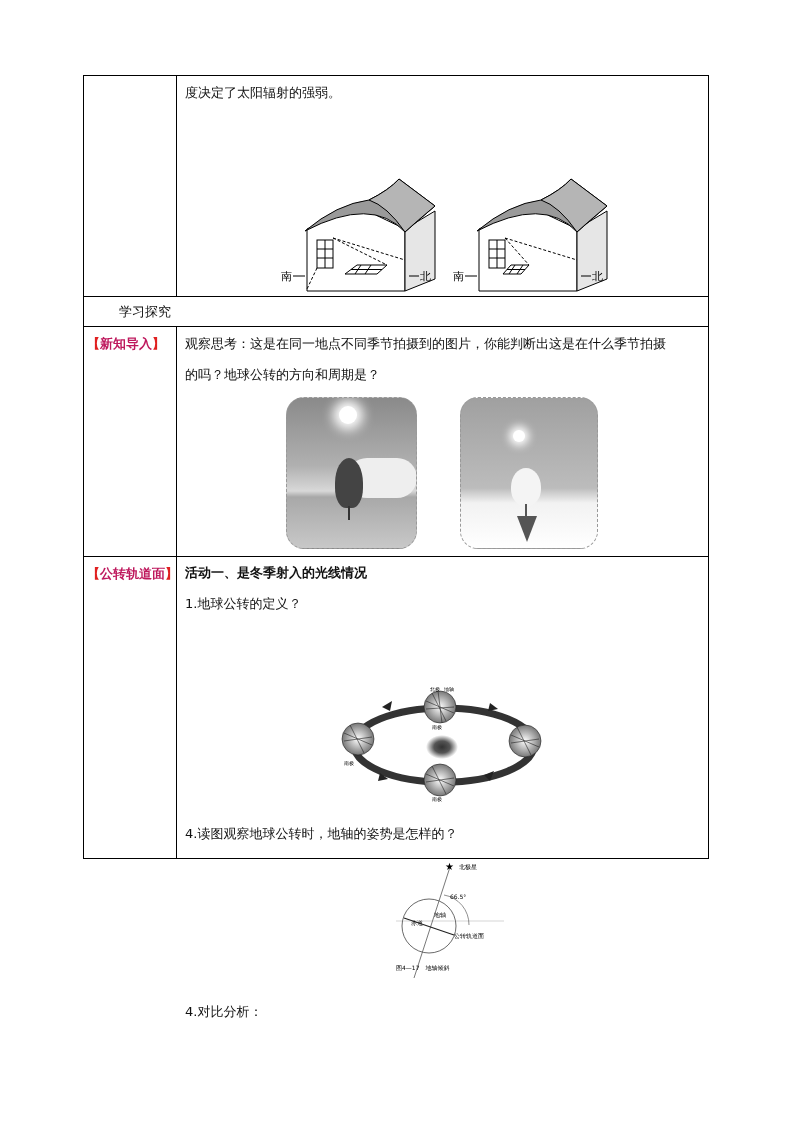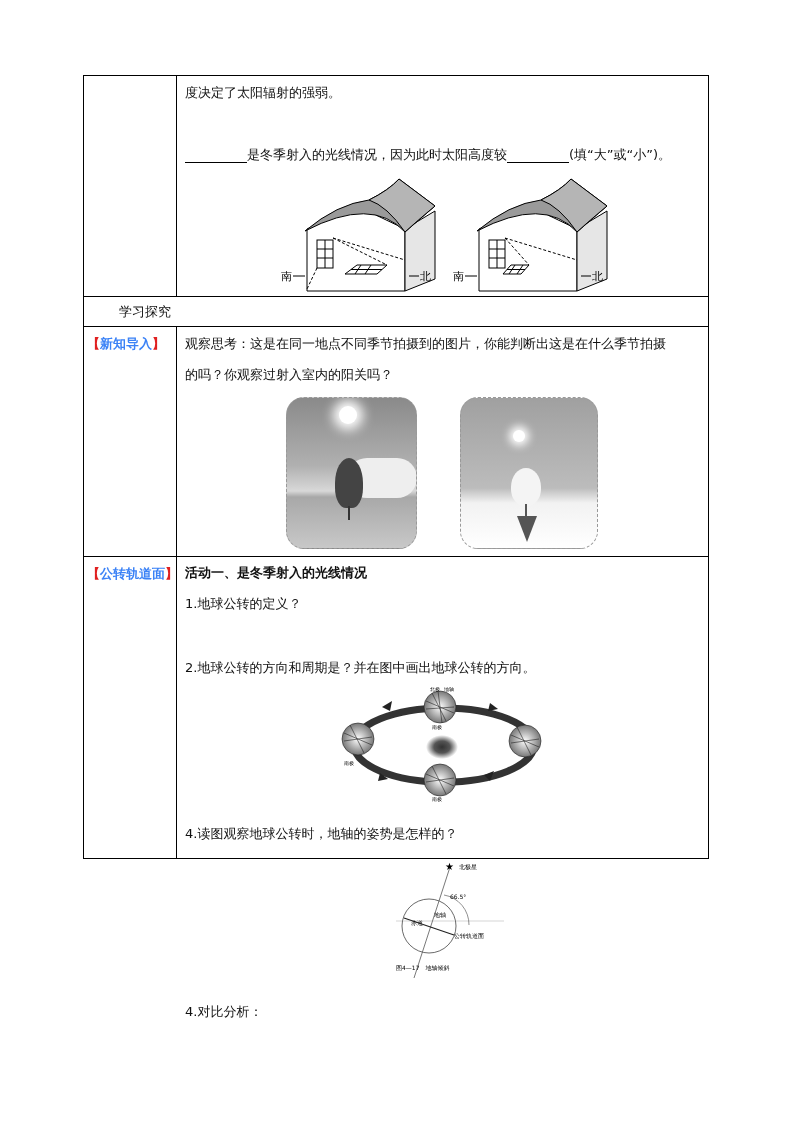--- a/index.html
+++ b/index.html
@@ -5,37 +5,34 @@
   html, body { margin:0; padding:0; background:#fff; }
   body { width:794px; height:1123px; position:relative; font-family:"DejaVu Sans", sans-serif; color:#111; }
   .tbl { position:absolute; left:83px; top:75px; width:626px; height:784px; border:1px solid #000; box-sizing:border-box; }
   .row { position:absolute; left:0; right:0; border-bottom:1px solid #000; box-sizing:border-box; }
   .row.last { border-bottom:none; }
   .lcell { position:absolute; left:0; top:0; bottom:0; width:93px; border-right:1px solid #000; box-sizing:border-box; }
   .rcell { position:absolute; left:93px; right:0; top:0; bottom:0; }
   .txt { position:absolute; font-size:13px; line-height:16px; white-space:nowrap; }
   .lbl { position:absolute; left:3px; top:8px; font-size:13px; font-weight:bold; white-space:nowrap; }
   .lbl .br { color:#e02020; }
-  .lbl .in { color:#3b82f6; }
+  .lbl .in { color:#be185d; }
   .blank { display:inline-block; width:62px; border-bottom:1px solid #000; height:12px; vertical-align:bottom; }
   .bold { font-weight:bold; }
   .photo { position:absolute; border:1px dashed #999; border-radius:18px; overflow:hidden; box-sizing:border-box; }
 </style>
 </head>
 <body>
 
 <div class="tbl">
 
   <div class="row" style="top:0;height:221px;">
     <div class="lcell"></div>
     <div class="rcell">
       <div class="txt" style="left:8px;top:9px;">度决定了太阳辐射的强弱。</div>
-      <div class="txt" style="left:8px;top:71px;">
-        <span class="blank"></span><span>是冬季射入的光线情况，因为此时太阳高度较</span><span class="blank"></span><span>(填“大”或“小”)。</span>
-      </div>
 
       <svg style="position:absolute;left:100px;top:100px;" width="340" height="116" viewBox="0 0 340 116">
         <g>
           <polygon points="30,53 30,115 128,115 128,53 80,30" fill="#fff" stroke="#000"></polygon>
           <polygon points="128,53 128,115 158,103 158,35" fill="#e6e6e6" stroke="#000"></polygon>
           <path d="M28,55 Q60,28 92,24 Q112,14 122,3 L158,30 Q135,50 128,56 Q95,20 28,55Z" fill="#9a9a9a" stroke="#000"></path>
           <path d="M92,24 Q112,14 122,3 L158,30 Q140,45 128,56 Q110,30 92,24Z" fill="#b5b5b5" stroke="#000"></path>
           <rect x="40" y="64" width="16" height="28" fill="none" stroke="#000"></rect>
           <line x1="48" y1="64" x2="48" y2="92" stroke="#000"></line>
             <line x1="40" y1="73" x2="56" y2="73" stroke="#000"></line>
@@ -79,21 +76,21 @@
   <div class="row" style="top:221px;height:30px;">
     <div class="txt" style="left:35px;top:7px;">学习探究</div>
   </div>
 
   <div class="row" style="top:251px;height:230px;">
     <div class="lcell">
       <div class="lbl"><span class="br">【</span><span class="in">新知导入</span><span class="br">】</span></div>
     </div>
     <div class="rcell">
       <div class="txt" style="left:8px;top:9px;">观察思考：这是在同一地点不同季节拍摄到的图片，你能判断出这是在什么季节拍摄</div>
-      <div class="txt" style="left:8px;top:40px;">的吗？你观察过射入室内的阳关吗？</div>
+      <div class="txt" style="left:8px;top:40px;">的吗？地球公转的方向和周期是？</div>
       <div class="photo" style="left:109px;top:70px;width:131px;height:152px;background:linear-gradient(#8a8a8a 0%,#b0b0b0 45%,#d8d8d8 62%,#a8a8a8 66%,#c8c8c8 100%);">
         <div style="position:absolute;left:52px;top:8px;width:18px;height:18px;border-radius:50%;background:#fff;box-shadow:0 0 12px 6px #fff;"></div>
         <div style="position:absolute;left:60px;top:60px;width:70px;height:40px;border-radius:20px;background:#eee;"></div>
         <div style="position:absolute;left:48px;top:60px;width:28px;height:50px;border-radius:50% 50% 40% 40%;background:#444;"></div>
         <div style="position:absolute;left:61px;top:108px;width:2px;height:14px;background:#333;"></div>
       </div>
       <div class="photo" style="left:283px;top:70px;width:138px;height:152px;background:linear-gradient(#a0a0a0 0%,#bcbcbc 60%,#f2f2f2 70%,#fff 100%);">
         <div style="position:absolute;left:52px;top:32px;width:12px;height:12px;border-radius:50%;background:#fff;box-shadow:0 0 8px 4px #fff;"></div>
         <div style="position:absolute;left:50px;top:70px;width:30px;height:38px;border-radius:50% 50% 45% 45%;background:#f4f4f4;"></div>
         <div style="position:absolute;left:64px;top:106px;width:2px;height:12px;background:#555;"></div>
@@ -102,21 +99,20 @@
     </div>
   </div>
 
   <div class="row last" style="top:481px;bottom:0;">
     <div class="lcell">
       <div class="lbl"><span class="br">【</span><span class="in">公转轨道面</span><span class="br">】</span></div>
     </div>
     <div class="rcell">
       <div class="txt bold" style="left:8px;top:8px;">活动一、是冬季射入的光线情况</div>
       <div class="txt" style="left:8px;top:39px;">1.地球公转的定义？</div>
-      <div class="txt" style="left:8px;top:103px;">2.地球公转的方向和周期是？并在图中画出地球公转的方向。</div>
       <svg style="position:absolute;left:157px;top:130px;" width="220" height="115" viewBox="0 0 220 115">
         <ellipse cx="110" cy="58" rx="90" ry="37" fill="none" stroke="#333" stroke-width="7"></ellipse>
         <defs>
             <radialGradient id="sung">
               <stop offset="0" stop-color="#333"></stop>
               <stop offset="0.5" stop-color="#555"></stop>
               <stop offset="1" stop-color="#fff"></stop>
             </radialGradient>
         <radialGradient id="eg">
               <stop offset="0" stop-color="#fff"></stop>

